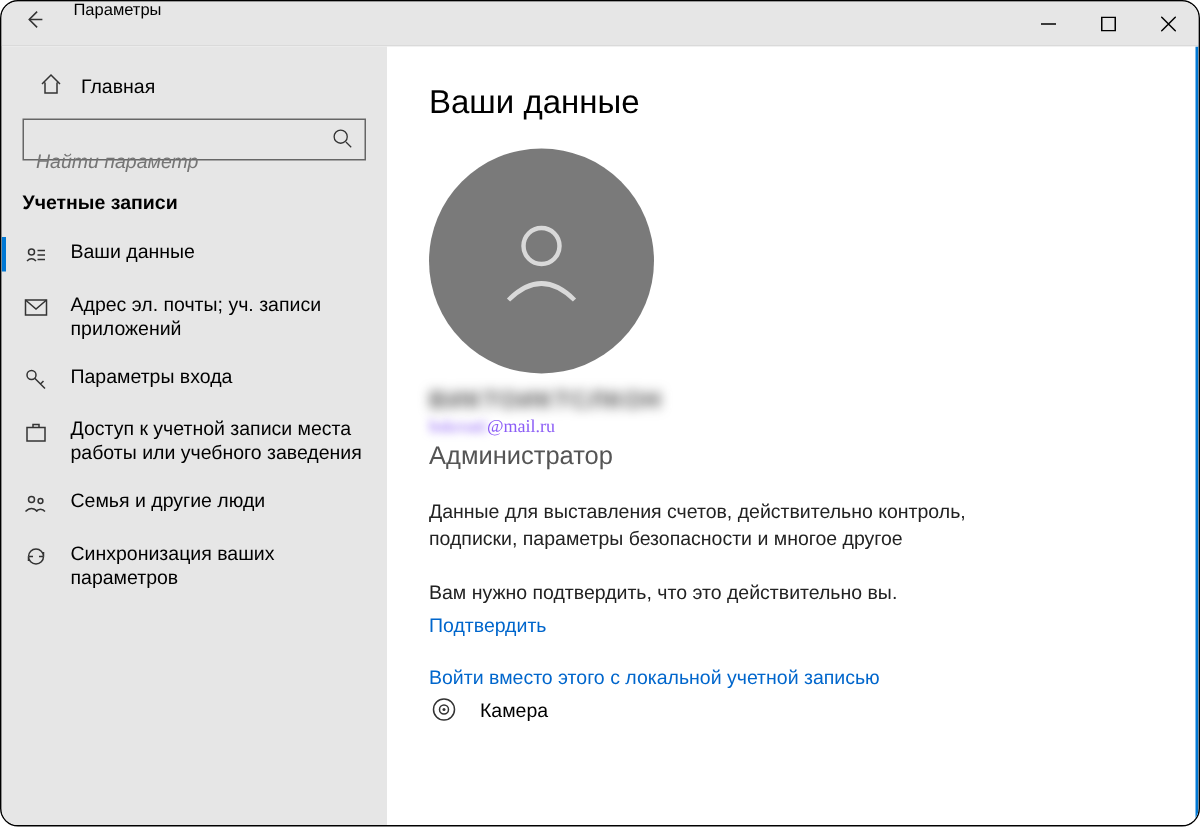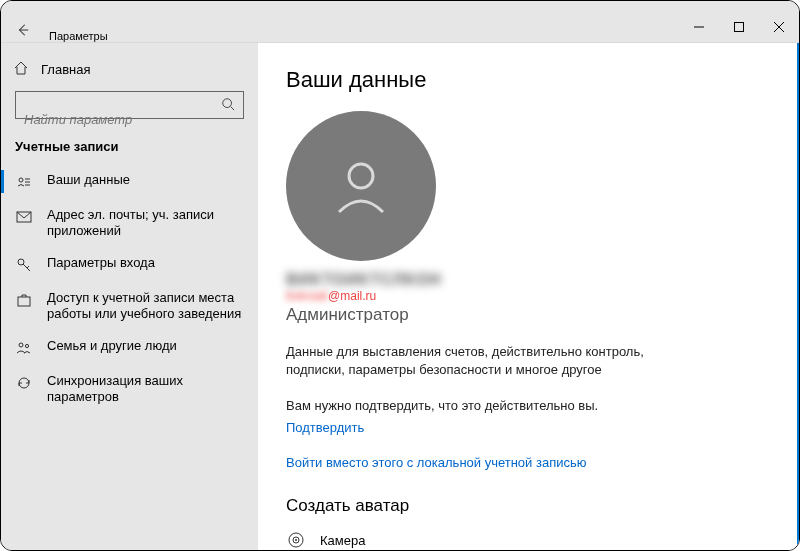--- a/index.html
+++ b/index.html
@@ -1,34 +1,34 @@
 <!DOCTYPE html>
 <html><head>
 <meta charset="utf-8">
 <style>
   * { box-sizing: border-box; margin: 0; padding: 0; }
   html, body { width: 800px; height: 551px; font-family: "Segoe UI", Arial, sans-serif; font-size: 12px; color: #000; background: #fff; }
   body { display: flex; flex-direction: column; border: 1px solid #000; border-radius: 12px; overflow: hidden; }
 
   
-  .titlebar { display: flex; align-items: flex-end; height: 42px; padding: 0 0 0 10px; background: #e6e6e6; border-bottom: 1px solid rgba(0,0,0,0.05); }
+  .titlebar { display: flex; align-items: flex-start; height: 30px; padding: 0 0 0 10px; background: #e6e6e6; border-bottom: 1px solid rgba(0,0,0,0.05); }
   .titlebar .back { width: 24px; height: 24px; display: flex; align-items: center; justify-content: center; margin-right: 14px; }
   .titlebar .title { font-size: 11px; }
   .titlebar .spacer { flex: 1; }
   .titlebar .wbtns { display: flex; }
   .titlebar .wbtn { width: 40px; height: 30px; display: flex; align-items: center; justify-content: center; }
   .titlebar .wbtn svg { display: block; }
 
   
   .app { flex: 1; display: flex; overflow: hidden; }
   .sidebar { width: 257px; background: #e6e6e6; padding: 12px 0 0 0; display: flex; flex-direction: column; }
   .content { flex: 1; background: #ffffff; padding: 24px 28px 0 28px; overflow: hidden; border-right: 2px solid #0078d4; }
 
   
-  .home-row { display: flex; align-items: center; height: 28px; padding: 0 12px; margin-bottom: 8px; }
+  .home-row { display: flex; align-items: center; height: 28px; padding: 0 25px; margin-bottom: 8px; }
   .home-row .lbl { margin-left: 12px; font-size: 13px; }
 
   .search-wrap { padding: 0 14px; margin-bottom: 14px; }
   .search { display: flex; align-items: center; justify-content: space-between; border: 1px solid #666; background: #e6e6e6; height: 28px; padding: 0 8px; }
   .search input { border: none; background: transparent; outline: none; font-size: 13px; font-style: italic; color: #555; width: 180px; margin-top: 28px; }
 
   .section-title { font-size: 13px; font-weight: 600; padding: 6px 14px 10px 14px; }
 
   .nav { display: flex; flex-direction: column; }
   .nav-item { display: flex; align-items: flex-start; padding: 8px 12px 8px 14px; min-height: 34px; position: relative; }
@@ -36,21 +36,21 @@
   .nav-item .icon { width: 18px; height: 18px; flex: none; margin-top: 1px; display: flex; align-items: center; justify-content: center; }
   .nav-item .lbl { margin-left: 14px; font-size: 13px; line-height: 16px; }
 
   
   .h1 { font-size: 22px; font-weight: 400; margin-bottom: 18px; }
   .avatar-wrap { margin-bottom: 10px; }
   .avatar { width: 150px; height: 150px; border-radius: 50%; background: #7a7a7a; display: flex; align-items: center; justify-content: center; }
   .avatar svg { width: 64px; height: 64px; }
 
   .uname { font-size: 16px; font-weight: 600; color: #555; filter: blur(4px); user-select: none; letter-spacing: 1px; }
-  .uemail { font-size: 12px; color: #ef4444; }
+  .uemail { font-size: 12px; color: #8b5cf6; font-family: Liberation Serif, serif; }
   .uemail .blurpart { filter: blur(3px); }
   .urole { font-size: 17px; color: #555; margin-top: 2px; }
 
   .block { margin-top: 18px; font-size: 13px; line-height: 18px; color: #222; max-width: 380px; }
   .link { color: #0066cc; font-size: 13px; margin-top: 4px; display: inline-block; }
   .link.standalone { margin-top: 18px; }
 
   .h2 { font-size: 17px; font-weight: 400; margin-top: 26px; margin-bottom: 10px; }
   .option-row { display: flex; align-items: center; height: 28px; }
   .option-row .icon { width: 20px; height: 20px; display: flex; align-items: center; justify-content: center; }
@@ -205,21 +205,20 @@
       <div>подписки, параметры безопасности и многое другое</div>
     </div>
 
     <div class="block">
       <div>Вам нужно подтвердить, что это действительно вы.</div>
       <a class="link">Подтвердить</a>
     </div>
 
     <a class="link standalone">Войти вместо этого с локальной учетной записью</a>
 
-    <div class="h2">Создать аватар</div>
 
     <div class="option-row">
       <span class="icon">
         <svg width="18" height="18" viewBox="0 0 18 18">
             <circle cx="9" cy="9" r="7" stroke="#333" stroke-width="1" fill="none"></circle>
             <circle cx="9" cy="9" r="3" stroke="#333" stroke-width="1" fill="none"></circle>
             <circle cx="9" cy="9" r="1" fill="#333"></circle>
           </svg>
       </span>
       <span class="lbl">Камера</span>

